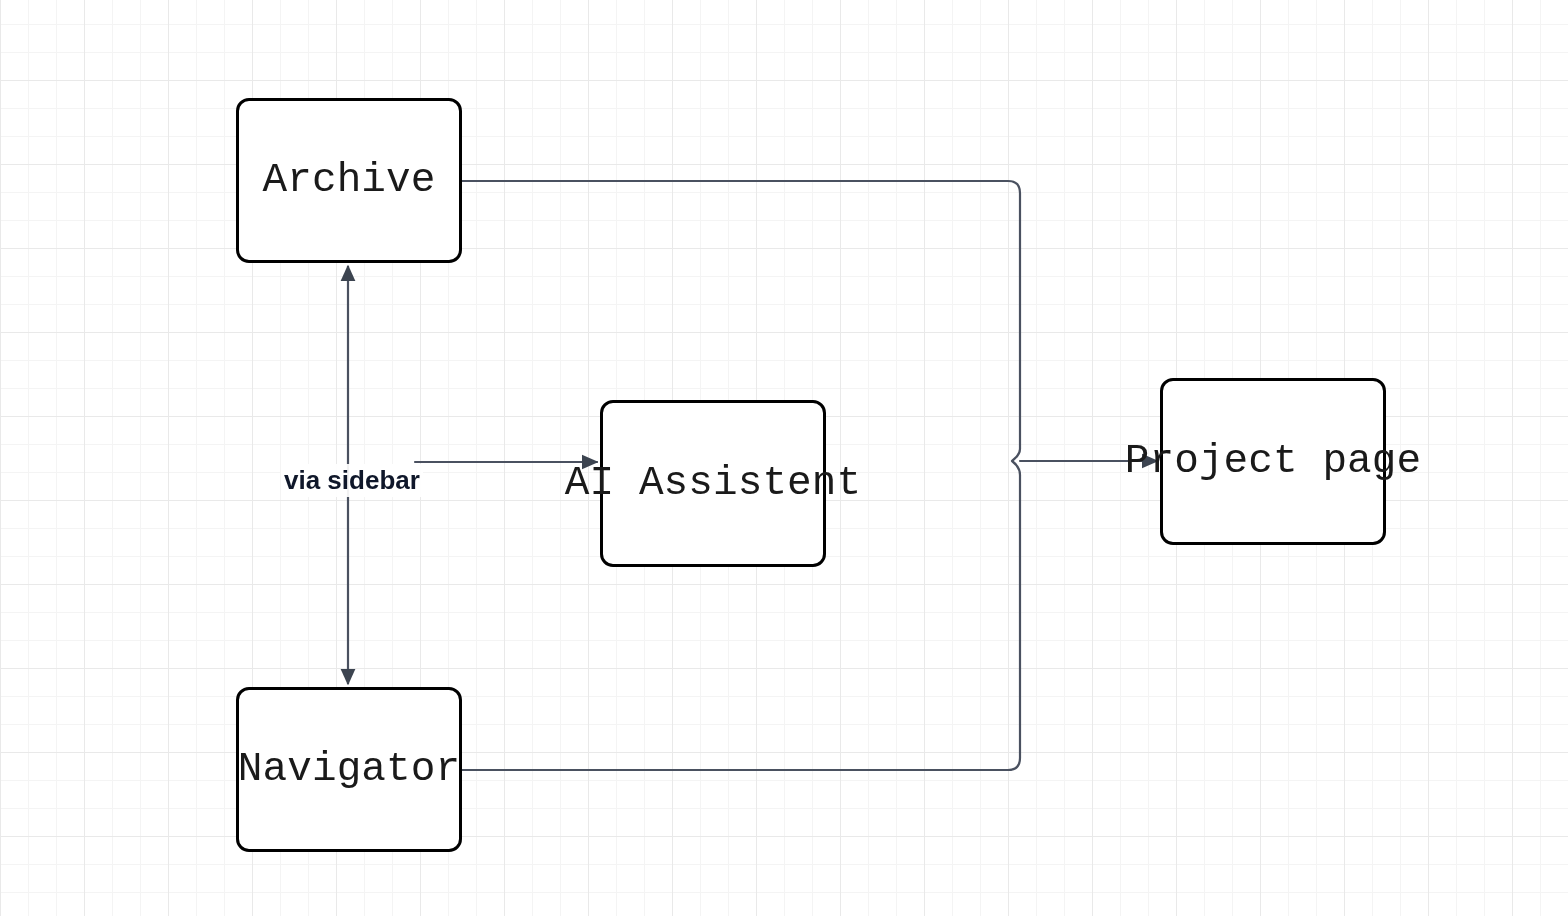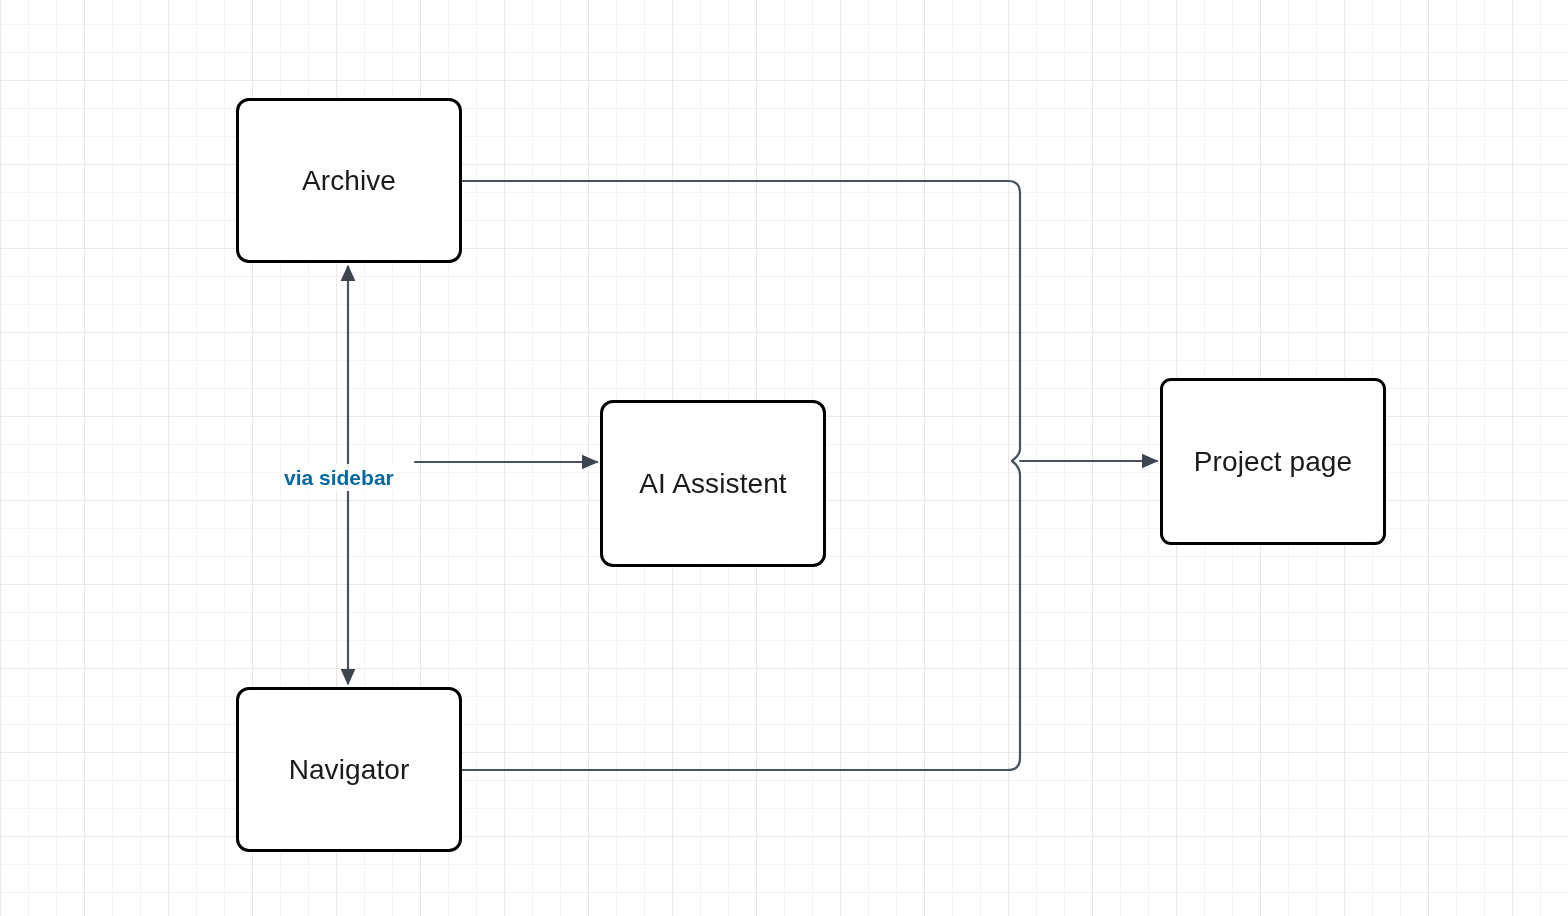--- a/index.html
+++ b/index.html
@@ -34,39 +34,39 @@
     box-sizing: border-box;
     background: #ffffff;
     border: 3px solid #000000;
     border-radius: 13px;
     display: flex;
     align-items: center;
     justify-content: center;
     z-index: 2;
   }
   .node-label {
-    font-family: Liberation Sans, sans-serif;
-    font-size: 28px;
+    font-family: Liberation Mono, monospace;
+    font-size: 41px;
     font-weight: 400;
     color: #1a1a1a;
     letter-spacing: 0.1px;
     white-space: nowrap;
     line-height: 1;
   }
   #node-archive   { left: 236px; top: 98px;  width: 226px; height: 165px; }
   #node-navigator { left: 236px; top: 687px; width: 226px; height: 165px; text-align: right; }
   #node-ai        { left: 600px; top: 378px; width: 226px; height: 167px; margin-top: 22px; }
-  #node-project   { left: 1160px; top: 378px; width: 226px; height: 167px; border-radius: 11px; }
+  #node-project   { left: 1160px; top: 378px; width: 226px; height: 167px; }
 
   .edge-label {
     position: absolute;
     font-family: "Liberation Sans", sans-serif;
-    font-size: 21px;
+    font-size: 26px;
     font-weight: 700;
-    color: #0369a1;
+    color: #0f172a;
     white-space: nowrap;
     background: rgba(255,255,255,0.92);
     padding: 1px 3px;
     z-index: 3;
     line-height: 1.2;
   }
   #label-via-sidebar { left: 281px; top: 464px; }
 </style>
 </head>
 <body>

